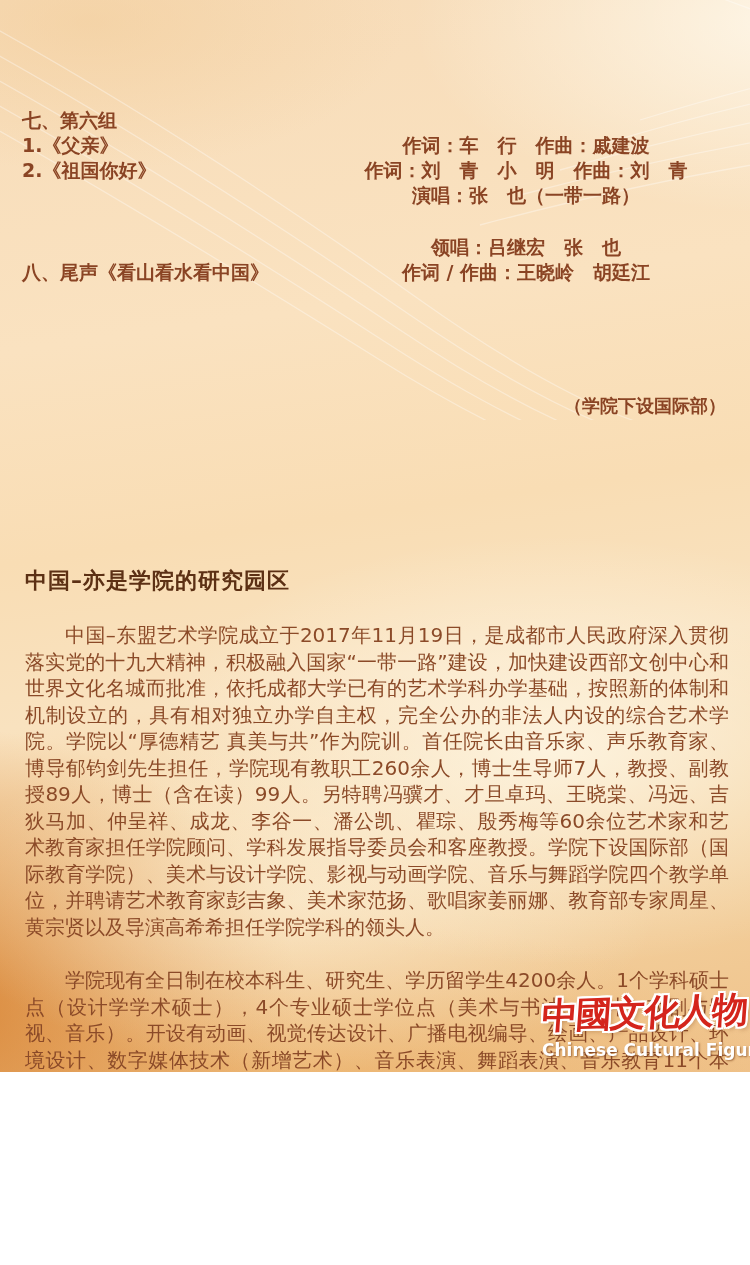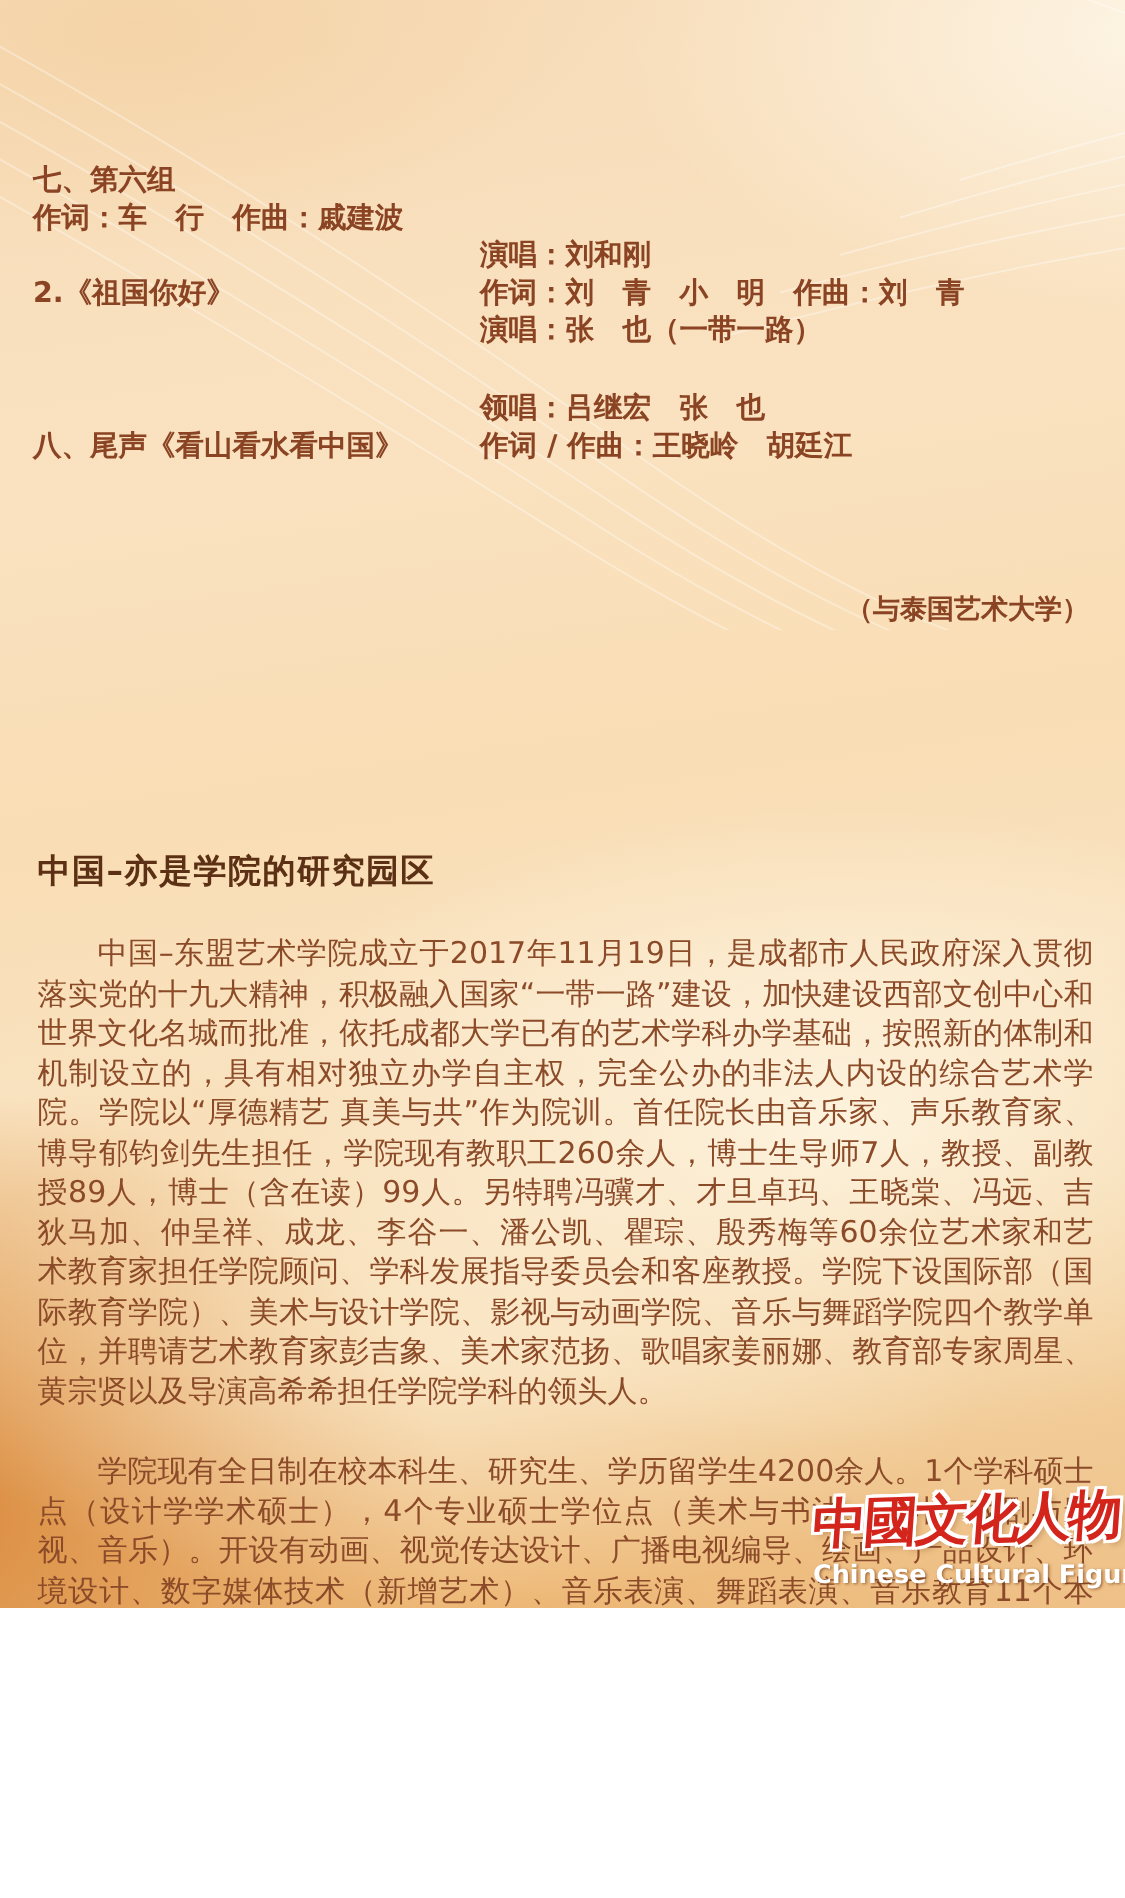--- a/index.html
+++ b/index.html
@@ -27,21 +27,21 @@
   .program-section {
     position: absolute;
     top: 108px; left: 22px; right: 18px;
     color: #8a4424;
     font-weight: bold;
     font-size: 19px;
     line-height: 25px;
   }
   .p-row { display: flex; }
   .p-left  { width: 298px; flex: 0 0 298px; }
-  .p-right { flex: 1; }
+  .p-right { flex: 1; text-align: center; }
   .finale { margin-top: 27px; }
 
   .note {
     position: absolute;
     top: 394px; right: 24px;
     color: #8a4424;
     font-weight: bold;
     font-size: 18px;
   }
 
@@ -117,25 +117,25 @@
   </svg>
 
   <div class="program-section">
 
     <div class="p-row">
       <div class="p-left">七、第六组</div>
     </div>
 
     <div class="p-item">
       <div class="p-row">
+        <div class="p-left">1.《父亲》</div>
         <div class="p-right">作词：车　行　作曲：戚建波</div>
       </div>
       <div class="p-row">
         <div class="p-left"></div>
-        <div class="p-right">演唱：刘和刚</div>
       </div>
     </div>
 
     <div class="p-item">
       <div class="p-row">
         <div class="p-left">2.《祖国你好》</div>
         <div class="p-right">作词：刘　青　小　明　作曲：刘　青</div>
       </div>
       <div class="p-row">
         <div class="p-left"></div>
@@ -153,21 +153,21 @@
         <div class="p-left">八、尾声《看山看水看中国》</div>
         <div class="p-right">作词 / 作曲：王晓岭　胡廷江</div>
       </div>
       <div class="p-row">
         <div class="p-left"></div>
       </div>
     </div>
 
   </div>
 
-  <div class="note">（与泰国艺术大学）</div>
+  <div class="note">（学院下设国际部）</div>
 
   <div class="overview">
     <h2>中国–亦是学院的研究园区</h2>
     <p>中国–东盟艺术学院成立于2017年11月19日，是成都市人民政府深入贯彻落实党的十九大精神，积极融入国家“一带一路”建设，加快建设西部文创中心和世界文化名城而批准，依托成都大学已有的艺术学科办学基础，按照新的体制和机制设立的，具有相对独立办学自主权，完全公办的非法人内设的综合艺术学院。学院以“厚德精艺 真美与共”作为院训。首任院长由音乐家、声乐教育家、博导郁钧剑先生担任，学院现有教职工260余人，博士生导师7人，教授、副教授89人，博士（含在读）99人。另特聘冯骥才、才旦卓玛、王晓棠、冯远、吉狄马加、仲呈祥、成龙、李谷一、潘公凯、瞿琮、殷秀梅等60余位艺术家和艺术教育家担任学院顾问、学科发展指导委员会和客座教授。学院下设国际部（国际教育学院）、美术与设计学院、影视与动画学院、音乐与舞蹈学院四个教学单位，并聘请艺术教育家彭吉象、美术家范扬、歌唱家姜丽娜、教育部专家周星、黄宗贤以及导演高希希担任学院学科的领头人。</p>
     <p>学院现有全日制在校本科生、研究生、学历留学生4200余人。1个学科硕士点（设计学学术硕士），4个专业硕士学位点（美术与书法、设计、戏剧与影视、音乐）。开设有动画、视觉传达设计、广播电视编导、绘画、产品设计、环境设计、数字媒体技术（新增艺术）、音乐表演、舞蹈表演、音乐教育11个本科专业。动画、广播电视编导、视觉传达设计3个专业为国家级一流本科专业建设点，绘画专业入选省级一流专业建设点。目前，与泰国艺术大学、泰国清迈大学、泰国西北大学、马来西亚理科大学艺术学院以及哈尔滨音乐学院等开展了本硕博联合培养项目。</p>
     <p>学院近五年获得国家社科基金一般项目、国家社科基金艺术学项目和国家艺术基金项目19项，省部级项目34余项、厅局级项目113项，获得四川省、成都市哲社奖14项，德国红点产品设计奖30余项，发表论文和作品数千篇（件），其中CSSCI、中文核心期刊文章300余篇，出版专著、教材113部，专利发明200多项。学院充分发挥国内外知名艺术家和艺术教育家的云集优势，先后举办了“郁钧剑民族声乐高级研修班”“范扬绘画高级研修班”“郁钧剑民族声乐公益教室”，10名声乐研修班和公益教室的学员在第十一、十二、十三、十四届中国音乐金钟奖声乐（民族）决赛中获得“金钟奖”。</p>
   </div>
 
   <div class="logo">
     <div class="logo-cn">中國文化人物</div>

